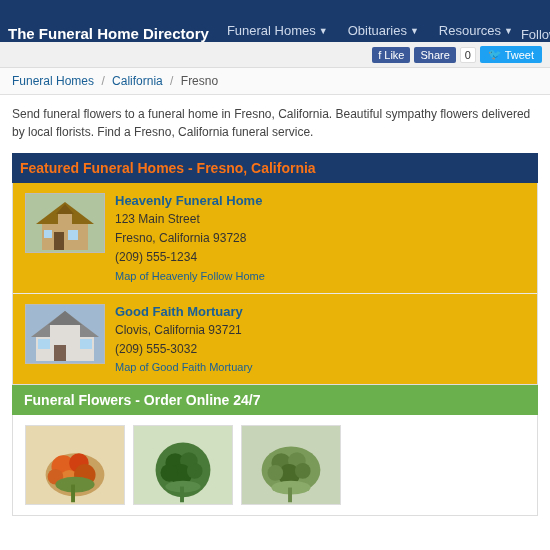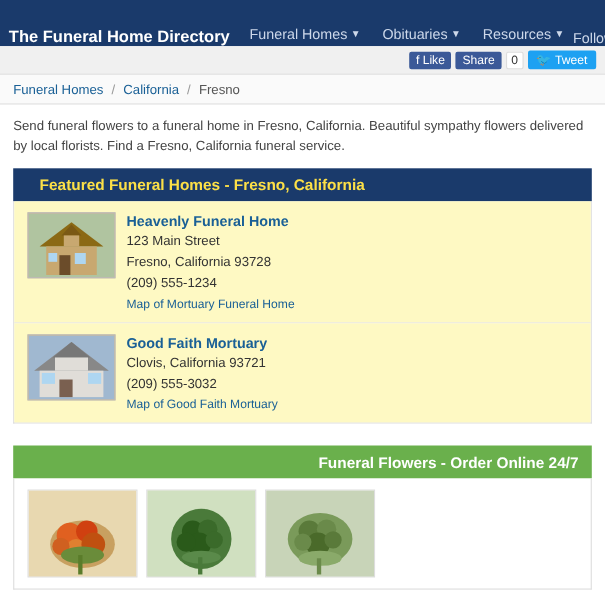--- a/index.html
+++ b/index.html
@@ -123,36 +123,36 @@
     .page-desc {
       font-size: 12px;
       color: #444;
       line-height: 1.5;
       margin-bottom: 12px;
     }
 
     
     .featured-header {
       background: #1a3a6b;
-      color: #fde047;
-      padding: 7px 24px;
+      color: #f97316;
+      padding: 7px 8px;
       font-size: 14px;
       font-weight: bold;
       margin-bottom: 0;
     }
     .featured-list {
       border: 1px solid #ddd;
       border-top: none;
     }
     .funeral-home-item {
       display: flex;
       gap: 10px;
       padding: 10px 12px;
       border-bottom: 1px solid #e8e8e8;
-      background: #fef9c3;
+      background: #eab308;
     }
     .funeral-home-item:last-child { border-bottom: none; }
     .home-img {
       width: 80px;
       height: 60px;
       flex-shrink: 0;
       background: #c8b89a;
       border: 1px solid #bbb;
       overflow: hidden;
       display: flex;
@@ -183,22 +183,21 @@
       text-decoration: none;
     }
 
     
     .flowers-header {
       background: #6ab04c;
       color: #fff;
       padding: 7px 12px;
       font-size: 14px;
       font-weight: bold;
-      margin-top: 20px;
-      text-align: right;
+      margin-top: 0;
     }
     .flowers-grid {
       display: flex;
       gap: 8px;
       padding: 10px 12px;
       border: 1px solid #ddd;
       border-top: none;
       background: #fff;
     }
     .flower-item {
@@ -300,21 +299,21 @@
           <rect x="18" y="36" width="8" height="8" fill="#aed6f1"></rect>
           <polygon points="30,20 39,10 48,20" fill="#7b5914"></polygon>
           <rect x="32" y="20" width="14" height="10" fill="#c8a870"></rect>
         </svg>
       </div>
       <div class="home-details">
         <a class="home-name">Heavenly Funeral Home</a>
         <div class="home-address">123 Main Street</div>
         <div class="home-city">Fresno, California 93728</div>
         <div class="home-phone">(209) 555-1234</div>
-        <a class="home-map-link">Map of Mortuary Funeral Home</a>
+        <a class="home-map-link">Map of Heavenly Follow Home</a>
       </div>
     </div>
 
     <div class="funeral-home-item">
       <div class="home-img">
         <svg class="house2-svg" viewBox="0 0 78 58" xmlns="http://www.w3.org/2000/svg">
           <rect x="0" y="0" width="78" height="58" fill="#a0b8d0"></rect>
           <polygon points="5,32 39,6 73,32" fill="#888"></polygon>
           <rect x="10" y="32" width="58" height="24" fill="#e0ddd8"></rect>
           <rect x="28" y="40" width="12" height="16" fill="#7a6050"></rect>

